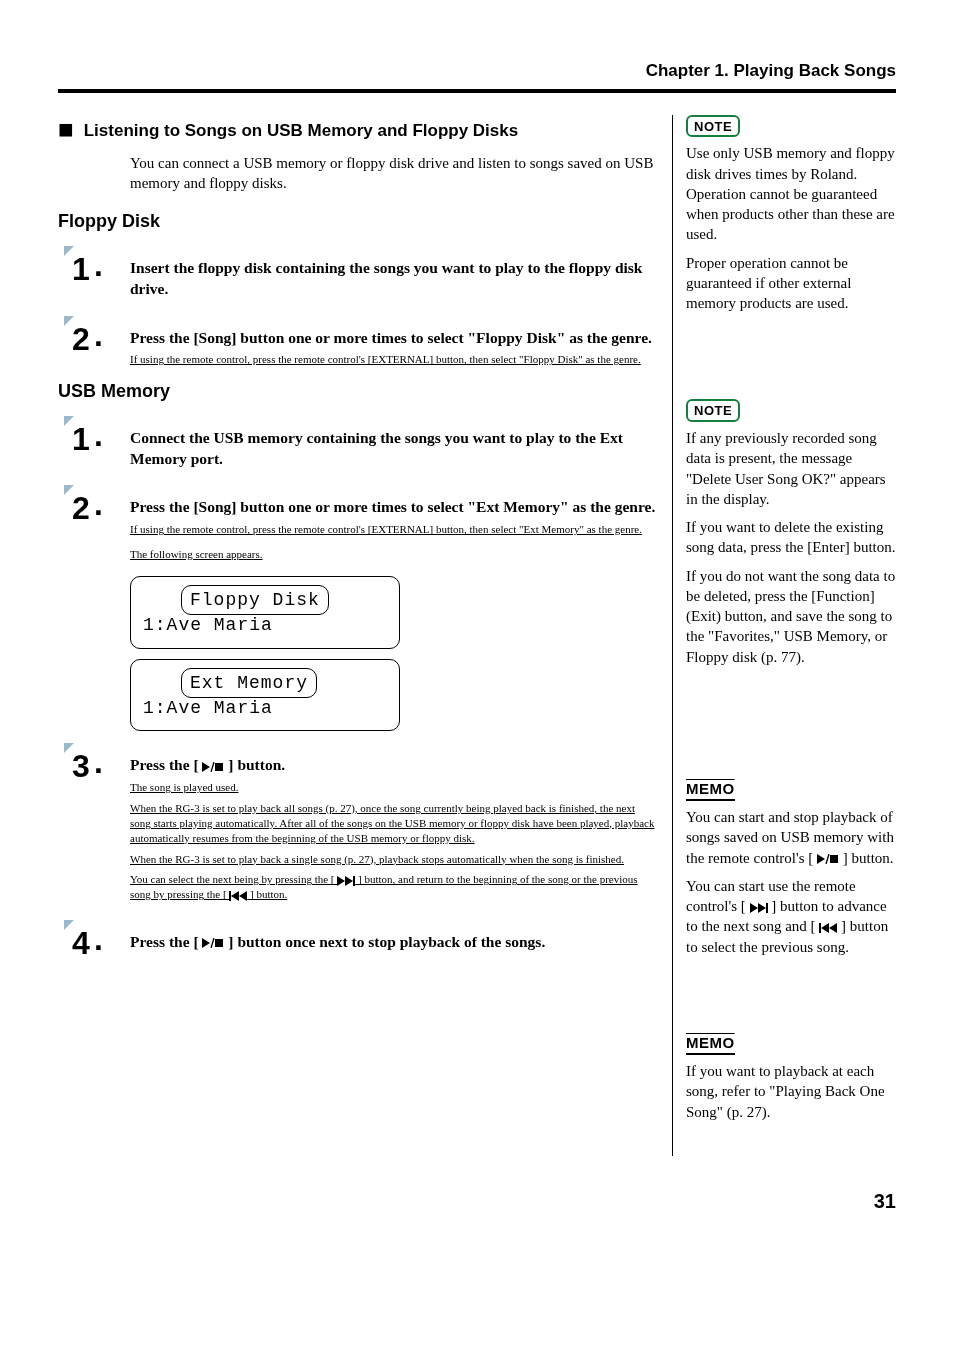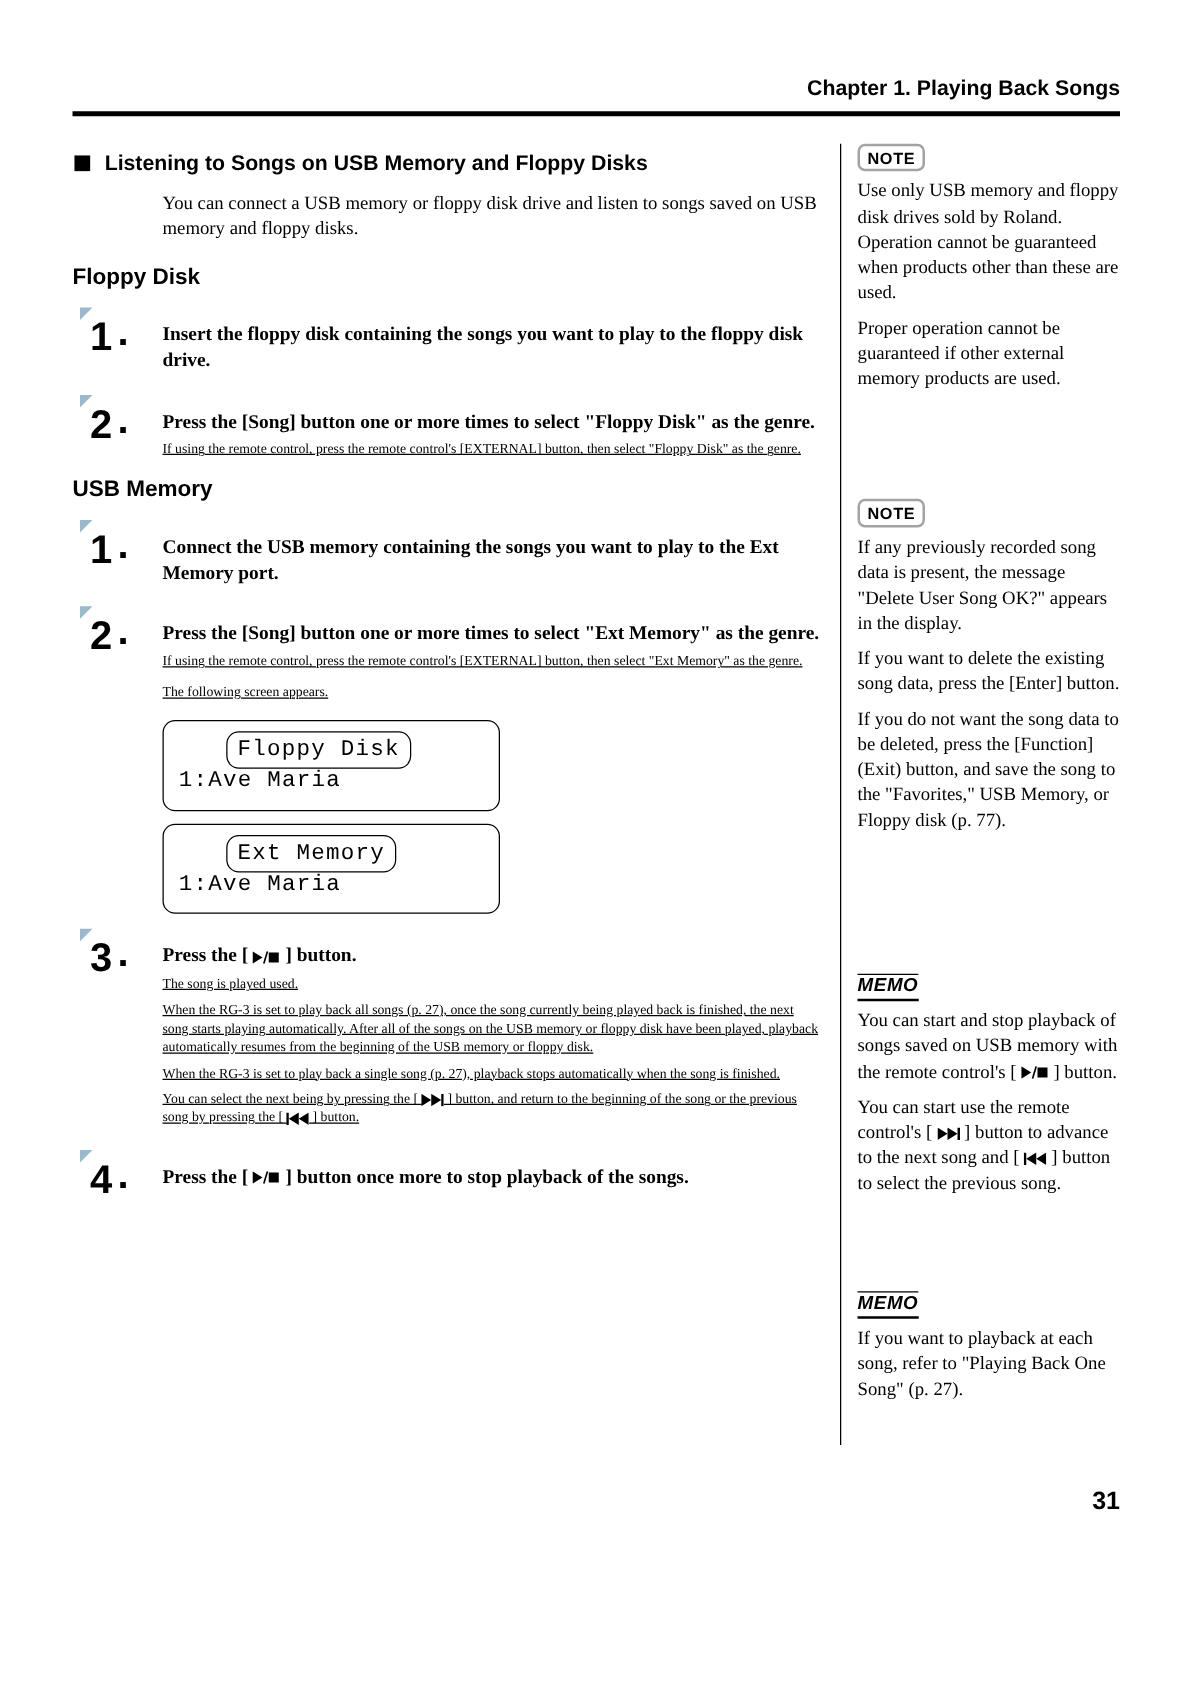--- a/index.html
+++ b/index.html
@@ -88,40 +88,39 @@
     border-radius: 10px;
     display: inline-block;
     padding: 2px 8px;
     margin-left: 50px;
     margin-bottom: 0;
   }
   .lcd-line { padding-left: 12px; margin-top: -2px; font-family: Liberation Mono, monospace; }
 
   .note-badge {
     display: inline-block;
-    border: 2px solid #a3a3a3;
+    border: 2px solid #15803d;
     border-radius: 6px;
     padding: 1px 6px 0 6px;
     font-family: Arial, Helvetica, sans-serif;
     font-weight: 900;
     font-size: 13px;
     letter-spacing: 0.5px;
     margin-bottom: 6px;
     position: relative;
   }
   .memo-badge {
     display: inline-block;
     font-family: Arial, Helvetica, sans-serif;
     font-weight: 900;
     font-size: 15px;
     letter-spacing: 0.5px;
     border-bottom: 2px solid #000;
     text-decoration: overline;
     margin-bottom: 6px;
-    font-style: italic;
   }
   .side-block { margin-bottom: 34px; font-size: 15px; }
   .side-p { margin-bottom: 8px; }
 
   .icon { display: inline-block; vertical-align: middle; }
   .page-num {
     text-align: right;
     font-family: Arial, Helvetica, sans-serif;
     font-weight: 900;
     font-size: 20px;
@@ -215,33 +214,33 @@
     </div>
 
     <div class="step">
       <div class="step-num"><span class="step-corner"></span><span>4</span><span class="step-dot">.</span></div>
       <div class="step-body">
         <div class="step-title">
           <span>Press the [ </span><svg class="icon" width="22" height="10" viewBox="0 0 22 10">
               <polygon points="0,0 8,5 0,10" fill="#000"></polygon>
               <line x1="9" y1="10" x2="12" y2="0" stroke="#000" stroke-width="1.3"></line>
               <rect x="13" y="1" width="8" height="8" fill="#000"></rect>
-            </svg><span> ] button once more to stop playback of the songs.</span>
+            </svg><span> ] button once next to stop playback of the songs.</span>
         </div>
       </div>
     </div>
 
   </div>
 
   <div class="side-col">
     <div class="side-divider"></div>
 
     <div class="side-block">
       <div class="note-badge">NOTE</div>
-      <div class="side-p">Use only USB memory and floppy disk drives sold by Roland. Operation cannot be guaranteed when products other than these are used.</div>
+      <div class="side-p">Use only USB memory and floppy disk drives times by Roland. Operation cannot be guaranteed when products other than these are used.</div>
       <div class="side-p">Proper operation cannot be guaranteed if other external memory products are used.</div>
     </div>
 
     <div style="height:52px"></div>
 
     <div class="side-block">
       <div class="note-badge">NOTE</div>
       <div class="side-p">If any previously recorded song data is present, the message "Delete User Song OK?" appears in the display.</div>
       <div class="side-p">If you want to delete the existing song data, press the [Enter] button.</div>
       <div class="side-p">If you do not want the song data to be deleted, press the [Function] (Exit) button, and save the song to the "Favorites," USB Memory, or Floppy disk (p. 77).</div>

